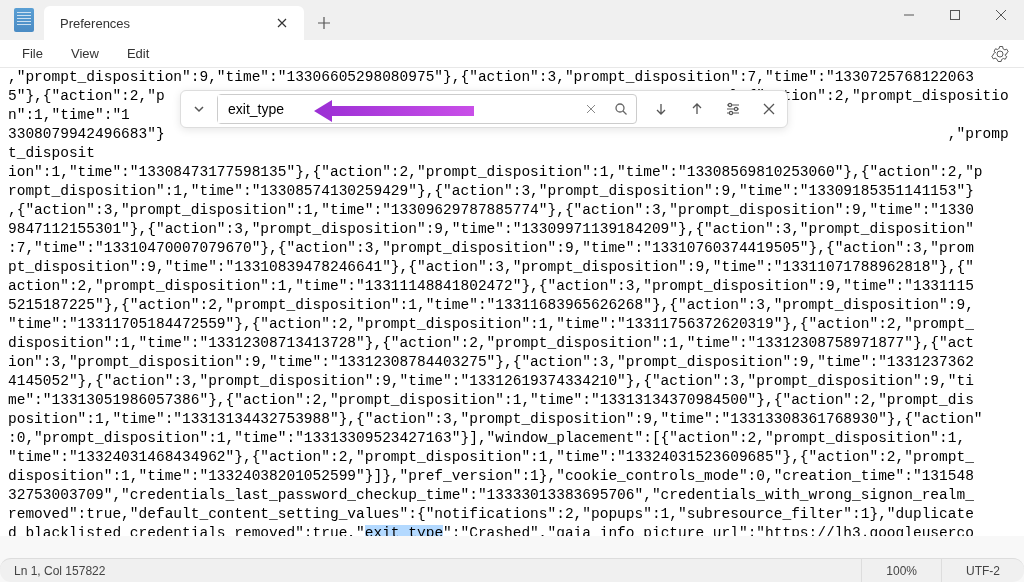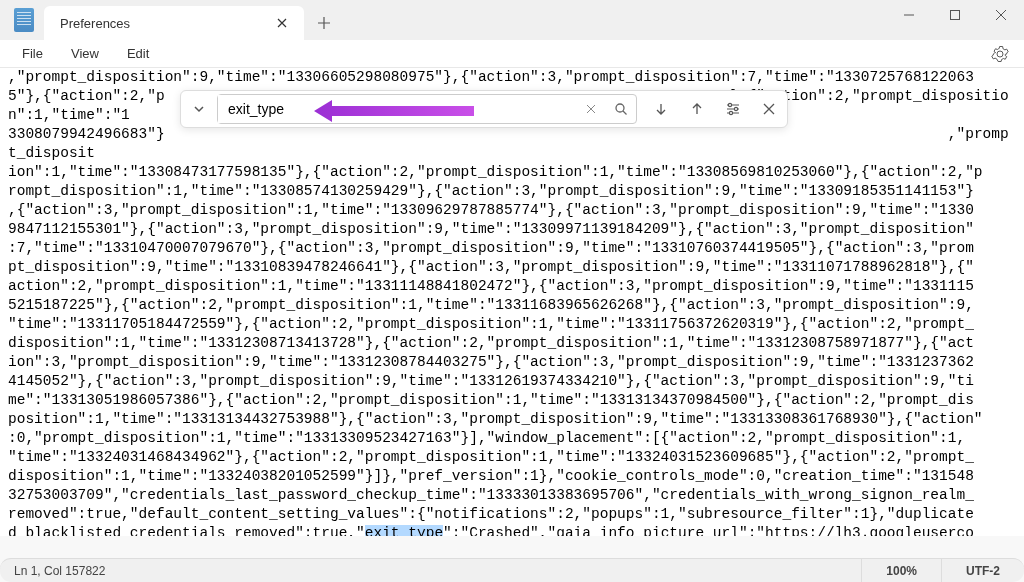--- a/index.html
+++ b/index.html
@@ -217,21 +217,20 @@
     .status-left {
       padding-left: 14px;
       flex: 1;
     }
     .status-seg {
       padding: 0 24px;
       border-left: 1px solid #ddd;
       height: 100%;
       display: flex;
       align-items: center;
-      font-weight: bold;
     }
     svg {
       display: block;
     }
   </style>
 </head>
 <body>
 
 <div class="title-bar">
   <div class="app-icon"></div>

